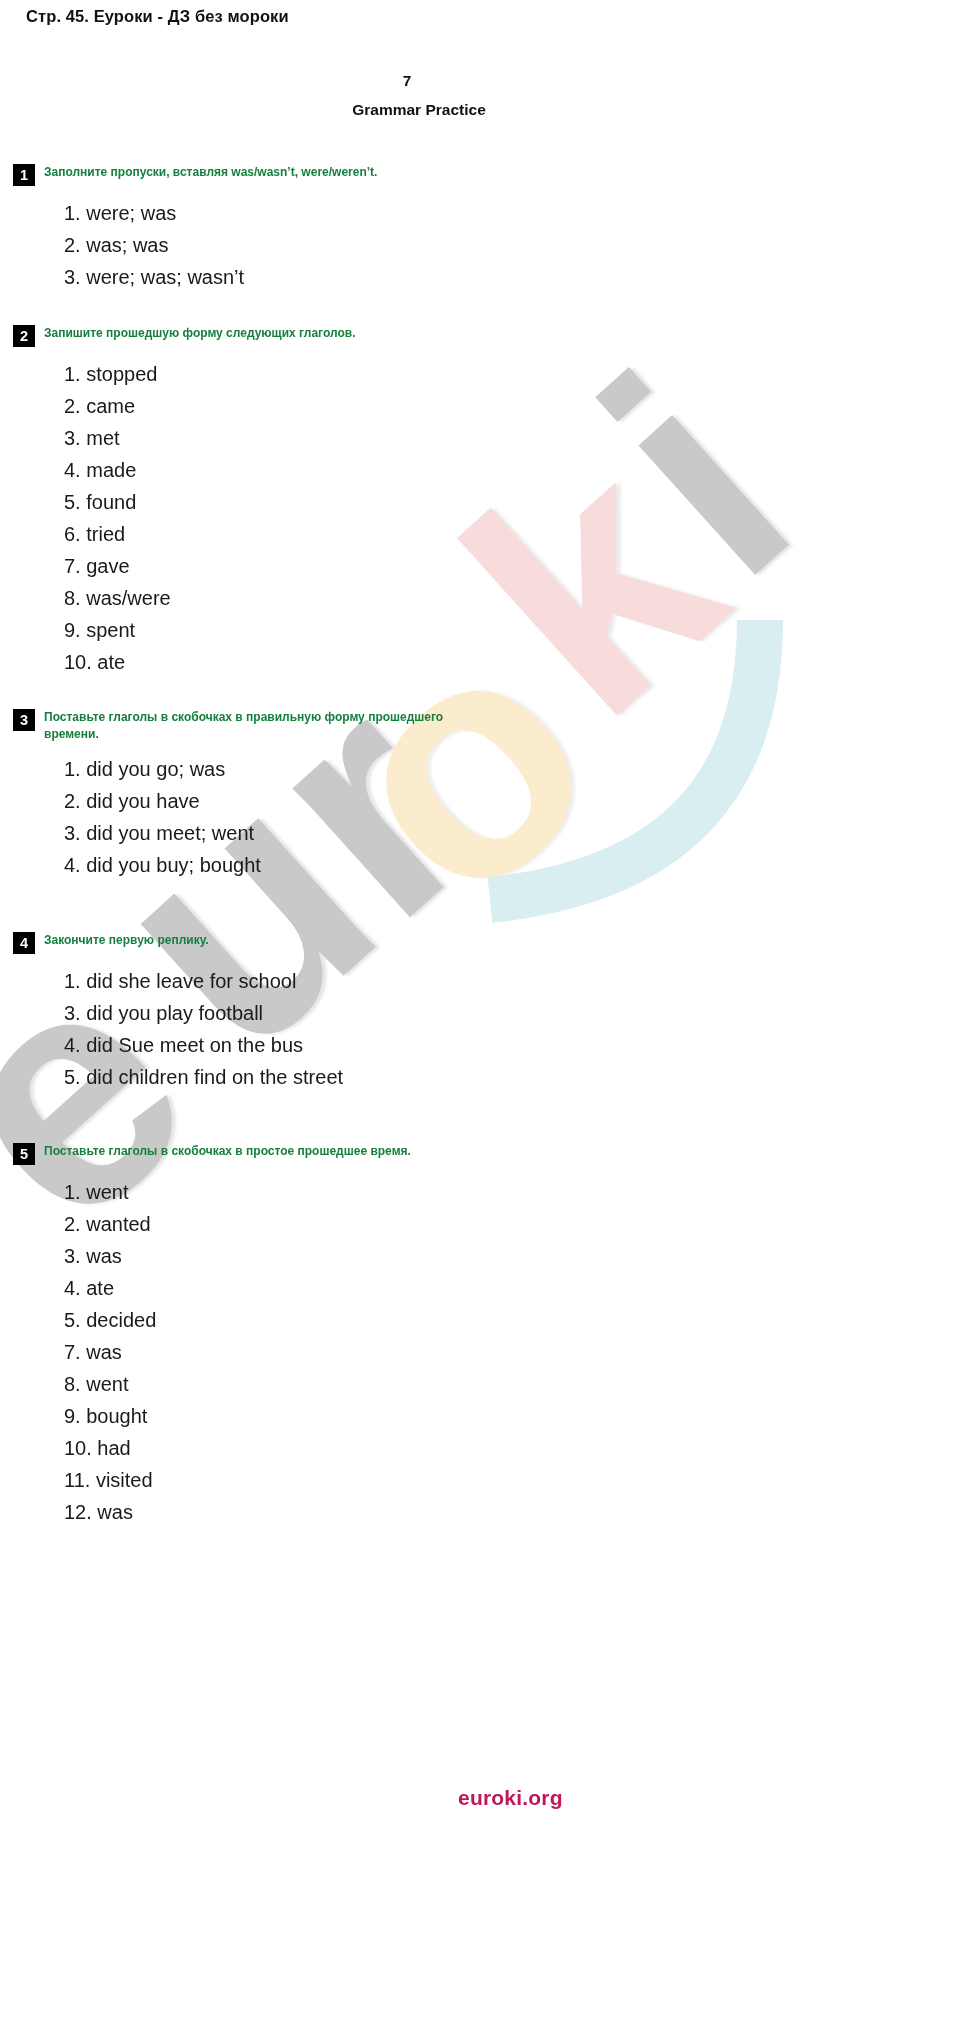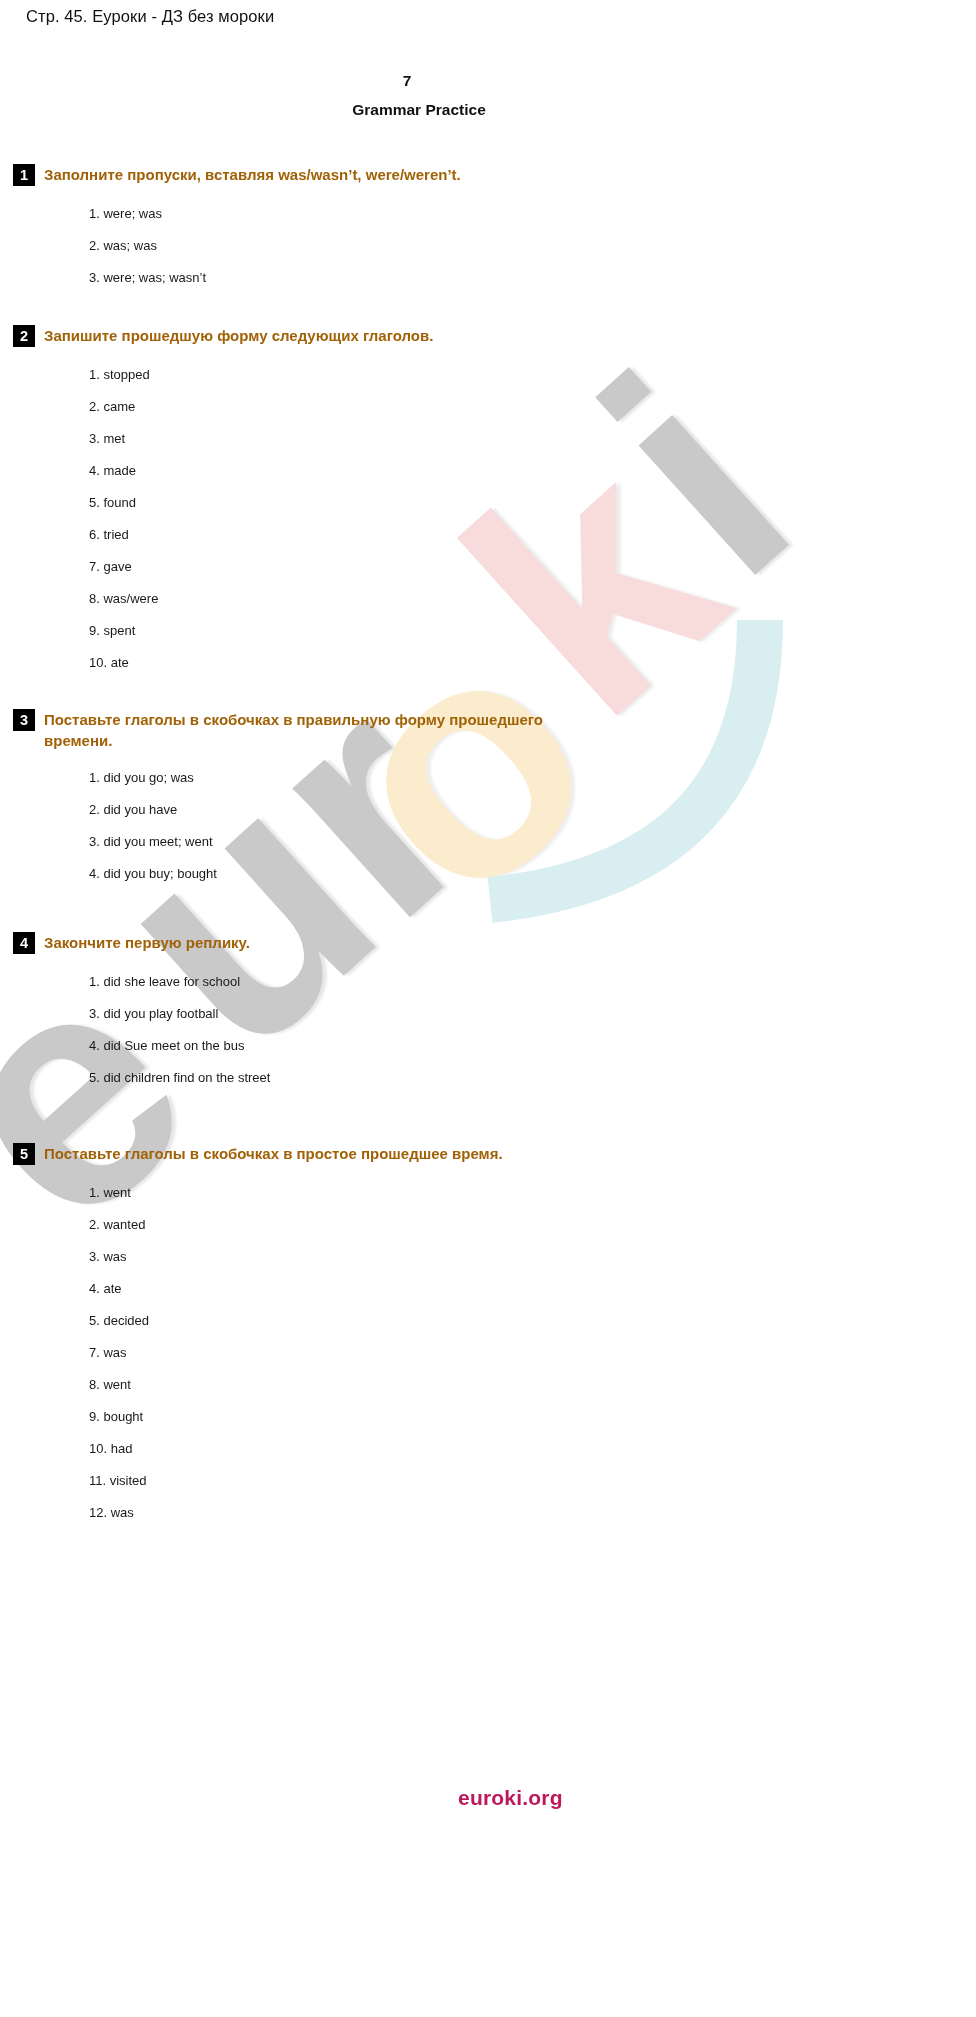--- a/index.html
+++ b/index.html
@@ -43,21 +43,21 @@
   #content {
     position: relative;
     z-index: 2;
   }
 
   .page-header {
     position: absolute;
     left: 26px;
     top: 7px;
     font-size: 16.5px;
-    font-weight: 400;
+    font-weight: 700;
     letter-spacing: 0.1px;
     white-space: nowrap;
   }
 
   .doc-number {
     position: absolute;
     left: 0;
     top: 72px;
     width: 814px;
     text-align: center;
@@ -93,49 +93,48 @@
     height: 22px;
     background: #000000;
     color: #ffffff;
     font-size: 14.5px;
     font-weight: 700;
     text-align: center;
     line-height: 22px;
   }
   .ex-title {
     display: block;
-    font-size: 15px;
+    font-size: 12px;
     font-weight: 700;
     line-height: 1.42;
-    color: #a16207;
+    color: #15803d;
   }
   .ex-title.justified {
     text-align: justify;
     text-align-last: left;
     padding-right: 0px;
   }
   .ex-title.justified .last-line {
     display: block;
     text-align: center;
   }
 
   .answers {
     margin: 0;
     padding: 0;
     list-style: none;
   }
   .answers li {
-    font-size: 13px;
+    font-size: 20px;
     line-height: 1;
     color: #1a1a1a;
-    padding-left: 48px;
+    padding-left: 64px;
     height: 32px;
     display: flex;
     align-items: center;
-    margin-left: 41px;
   }
 
   .site-mark {
     position: absolute;
     left: 458px;
     top: 1786px;
     font-size: 21px;
     font-weight: 700;
     color: #be185d;
     letter-spacing: 0.2px;

